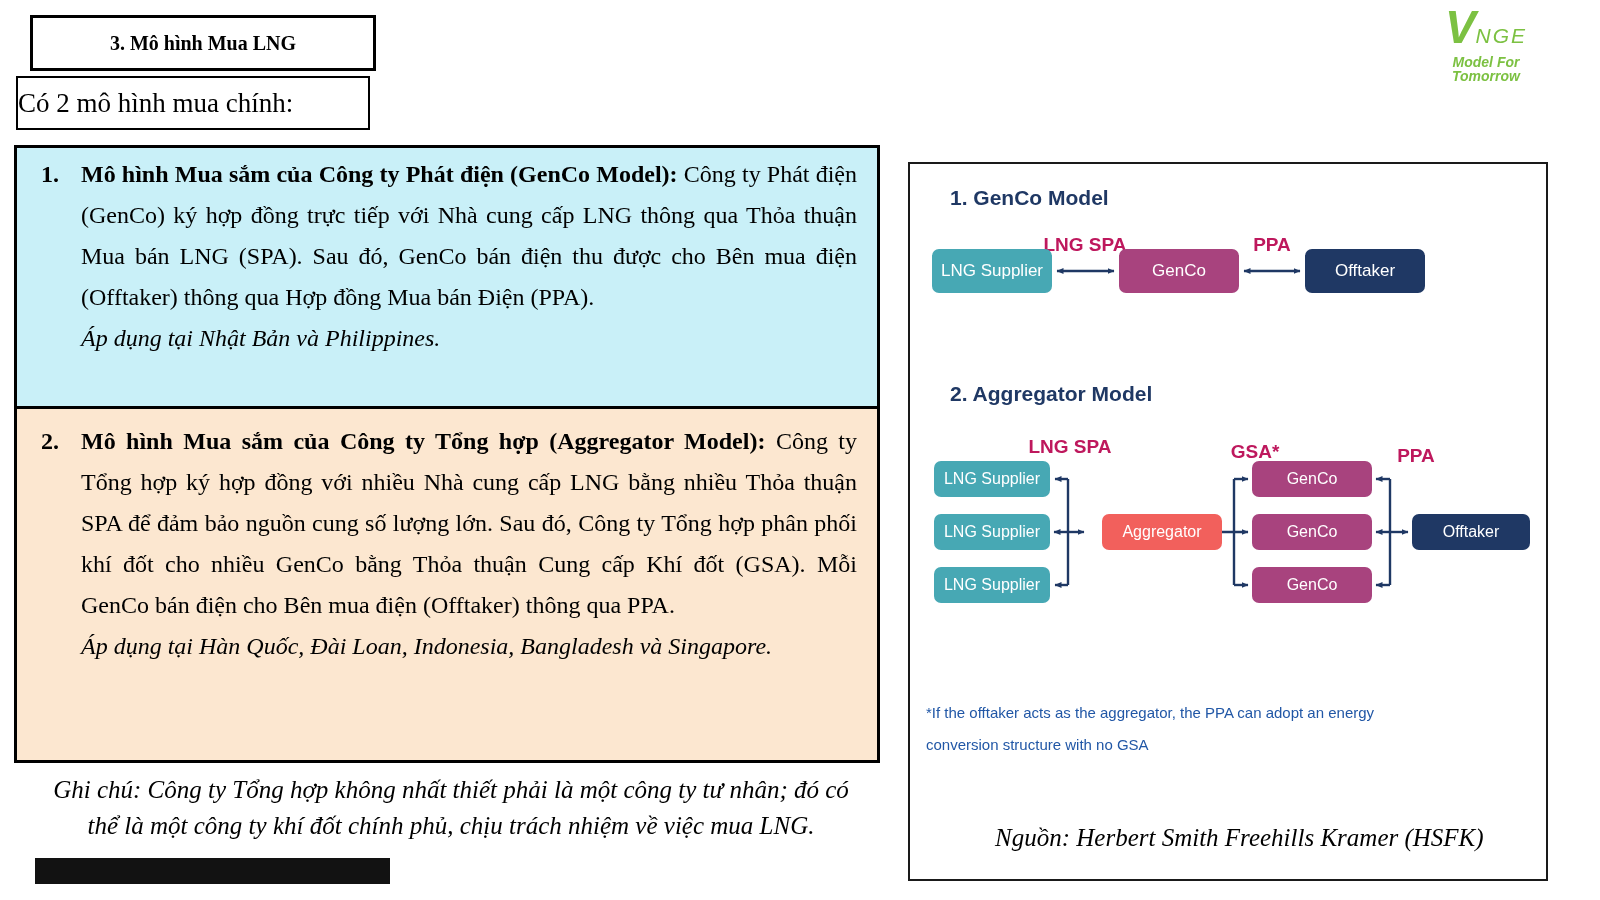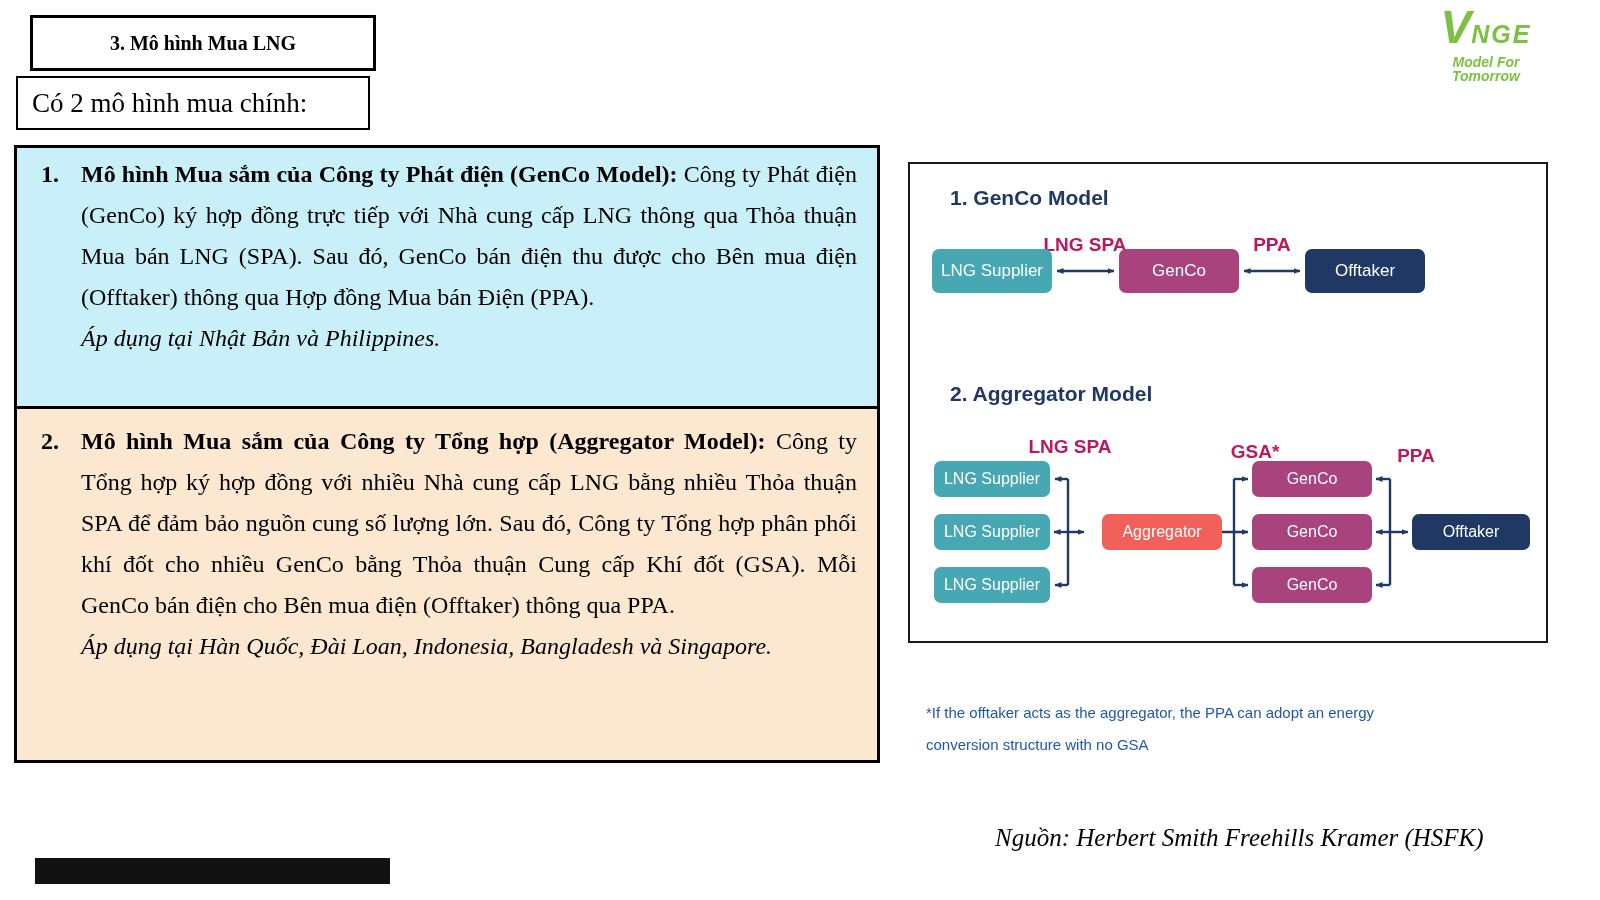--- a/index.html
+++ b/index.html
@@ -4,40 +4,40 @@
 <style>
   html,body{margin:0;padding:0;background:#fff;}
   .canvas{position:relative;width:1600px;height:900px;background:#fff;overflow:hidden;
           font-family:"Liberation Serif", serif;color:#000;}
 
   
   .title-box{position:absolute;left:30px;top:15px;width:340px;height:50px;
              border:3px solid #000;display:flex;align-items:center;justify-content:center;
              font-weight:bold;font-size:20px;background:#fff;}
   .subtitle-box{position:absolute;left:16px;top:76px;width:354px;height:54px;
-             border:2px solid #000;display:flex;align-items:center;padding-left:14px;
+             border:2px solid #000;display:flex;align-items:center;
              font-size:27px;background:#fff;box-sizing:border-box;}
 
   .items-table{position:absolute;left:14px;top:145px;width:866px;border:3px solid #000;box-sizing:border-box;}
   .item{display:grid;grid-template-columns:64px 1fr;box-sizing:border-box;}
   .item-1{background:#C9F0F8;height:258px;padding-top:6px;}
   .item-2{background:#FCE7D0;height:354px;border-top:3px solid #000;padding-top:12px;}
   .item .num{font-weight:bold;font-size:24px;padding-left:24px;line-height:41px;}
   .item .content{padding-right:20px;font-size:24px;line-height:41px;}
   .item .content p{margin:0;text-align:justify;}
   .item .content .applies{font-style:italic;}
   .item b{font-weight:bold;}
 
   .note{position:absolute;left:40px;top:772px;width:822px;text-align:center;
         font-style:italic;font-size:25px;line-height:36px;}
 
   .black-bar{position:absolute;left:35px;top:858px;width:355px;height:26px;background:#121212;}
 
   
-  .panel{position:absolute;left:908px;top:162px;width:640px;height:481px;
+  .panel{position:absolute;left:908px;top:162px;width:640px;height:719px;
          border:2px solid #1a1a1a;background:#fff;box-sizing:border-box;
          font-family:"Liberation Sans", sans-serif;}
   .panel-heading{position:absolute;font-weight:bold;font-size:21px;color:#1F3864;}
   .node{position:absolute;border-radius:7px;color:#fff;display:flex;align-items:center;
         justify-content:center;font-size:16px;}
   .node-lg{height:44px;font-size:17px;}
   .node-sm{height:36px;}
   .teal{background:#47A8B4;}
   .magenta{background:#A8437E;}
   .navy{background:#1F3864;}
@@ -46,21 +46,21 @@
   .arrows{position:absolute;left:0;top:0;width:640px;height:601px;}
   .footnote{position:absolute;left:16px;font-size:15px;color:#2157A6;}
 
   .source{position:absolute;left:995px;top:824px;width:520px;
           font-style:italic;font-size:25px;}
 
   .logo{position:absolute;left:1420px;top:4px;width:132px;text-align:center;color:#7CC142;
         font-family:"Liberation Sans", sans-serif;line-height:1;}
   .logo .mark{display:block;}
   .logo .v{font-size:46px;font-weight:bold;font-style:italic;}
-  .logo .nge{font-size:25px;font-weight:bold;font-style:italic;letter-spacing:2px;}
+  .logo .nge{font-size:21px;font-weight:normal;font-style:italic;letter-spacing:2px;}
   .logo .tagline{display:block;margin-top:5px;font-size:14px;font-weight:bold;font-style:italic;}
 </style>
 </head>
 <body>
 
 <div class="canvas">
 
   <div class="title-box">
     <span>3. Mô hình Mua LNG</span>
   </div>
@@ -79,20 +79,21 @@
     </div>
     <div class="item item-2">
       <div class="num">2.</div>
       <div class="content">
         <p><b>Mô hình Mua sắm của Công ty Tổng hợp (Aggregator Model):</b> <span>Công ty Tổng hợp ký hợp đồng với nhiều Nhà cung cấp LNG bằng nhiều Thỏa thuận SPA để đảm bảo nguồn cung số lượng lớn. Sau đó, Công ty Tổng hợp phân phối khí đốt cho nhiều GenCo bằng Thỏa thuận Cung cấp Khí đốt (GSA). Mỗi GenCo bán điện cho Bên mua điện (Offtaker) thông qua PPA.</span></p>
         <p class="applies">Áp dụng tại Hàn Quốc, Đài Loan, Indonesia, Bangladesh và Singapore.</p>
       </div>
     </div>
   </div>
 
+  <div class="note">Ghi chú: Công ty Tổng hợp không nhất thiết phải là một công ty tư nhân; đó có thể là một công ty khí đốt chính phủ, chịu trách nhiệm về việc mua LNG.</div>
 
   <div class="black-bar"></div>
 
   <div class="panel">
 
     <svg class="arrows" viewBox="0 0 640 601" xmlns="http://www.w3.org/2000/svg">
       <defs>
         <marker id="ah" markerWidth="9" markerHeight="8" refX="6.5" refY="3" orient="auto-start-reverse" markerUnits="userSpaceOnUse">
           <path d="M0,0 L7,3 L0,6 z" fill="#1F3864"></path>
         </marker>

